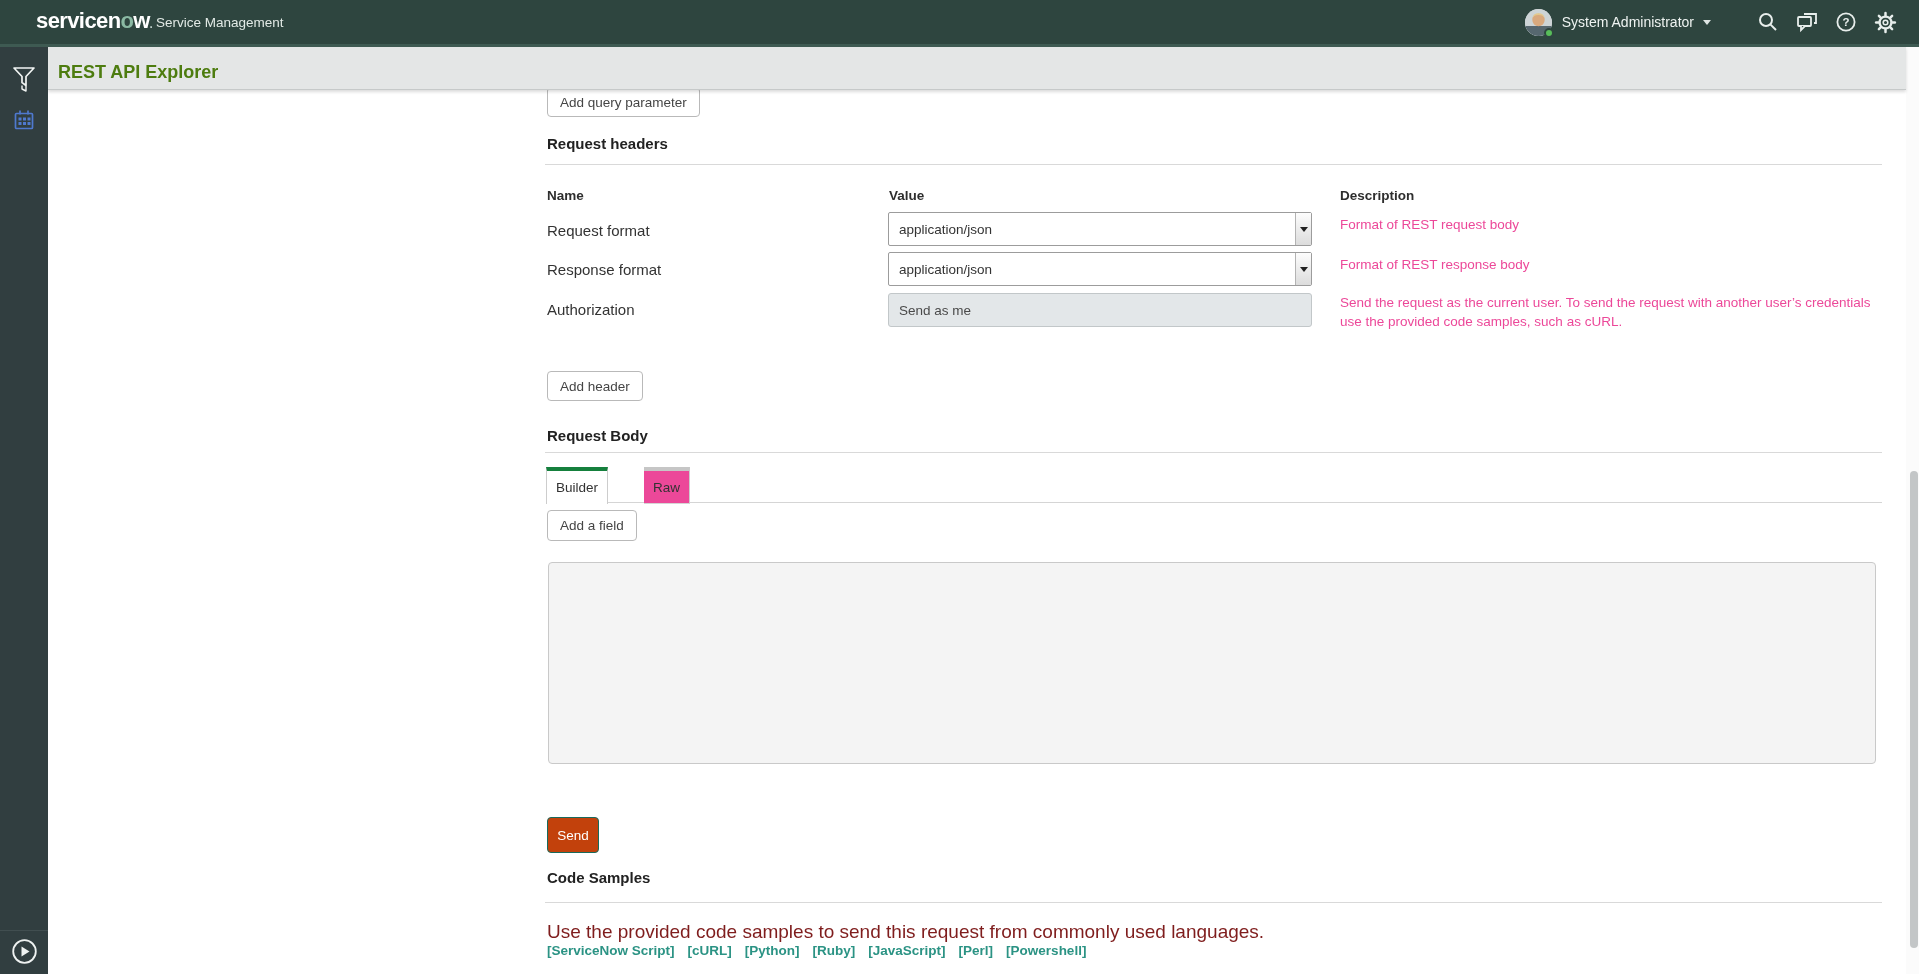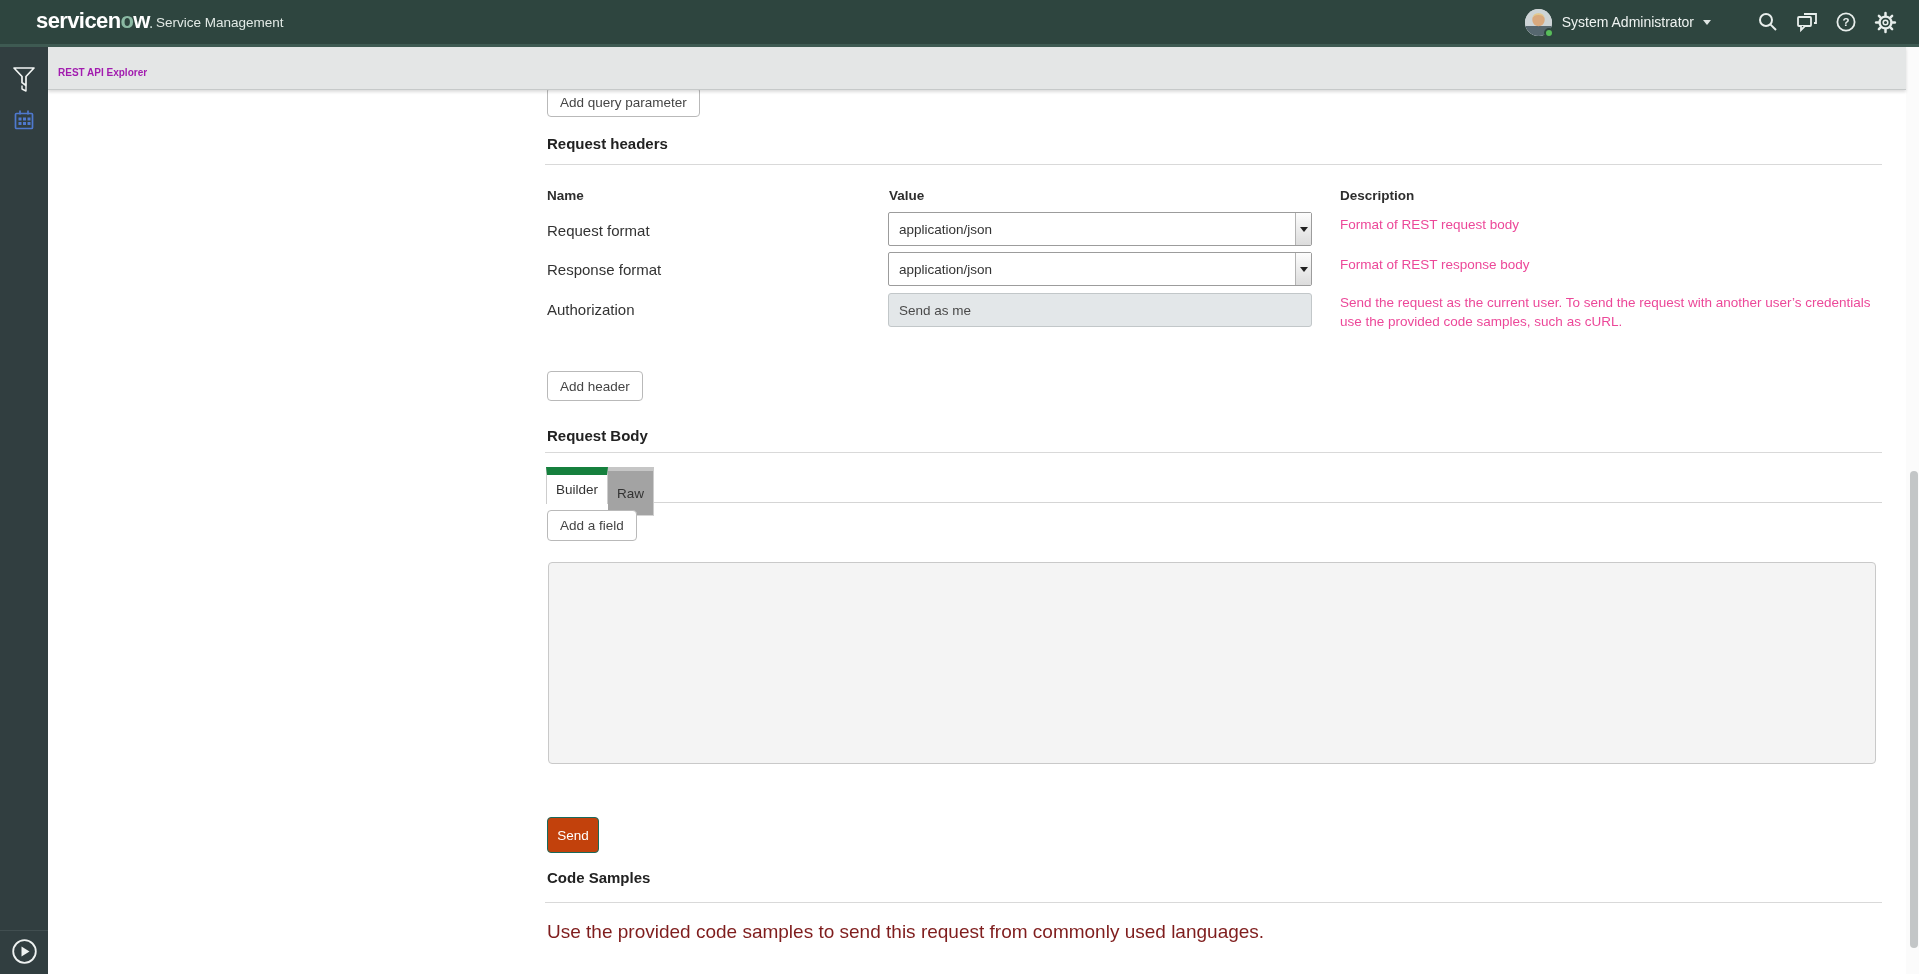--- a/index.html
+++ b/index.html
@@ -30,21 +30,21 @@
   
   .sidebar { position:absolute; left:0; top:47px; width:48px; height:927px; background:#313e40; z-index:9; }
   .side-item { position:absolute; left:0; width:48px; display:flex; justify-content:center; cursor:pointer; }
   .side-divider { position:absolute; left:0; top:883px; width:48px; border-top:1px solid #414e50; }
   
   .subheader {
     position:absolute; left:48px; top:47px; width:1858px; height:43px;
     background:#e4e6e6; border-bottom:1px solid #c6c9c9; box-shadow:0 2px 3px rgba(0,0,0,.14);
     z-index:8; display:flex; align-items:center; padding:8px 0 0 10px;
   }
-  .subheader-title { font-size:10px; font-weight:700; color:#a21caf; }
+  .subheader-title { font-size:18px; font-weight:700; color:#4d7c0f; }
   
   .scroll-track { position:absolute; left:1906px; top:47px; width:13px; height:927px; background:#fbfbfb; }
   .scroll-thumb { position:absolute; left:1910px; top:471px; width:8px; height:477px; background:#c3c6c7; border-radius:4px; }
   .btn {
     position:absolute; background:#fff; border:1px solid #b9b9b9; border-radius:4px;
     color:#454545; font-size:13.5px; display:flex; align-items:center; justify-content:center;
     cursor:pointer; padding:0 12px; white-space:nowrap;
   }
   .section-title { position:absolute; font-size:15px; font-weight:700; color:#222; }
   .hr { position:absolute; height:1px; background:#d9d9d9; }
@@ -66,24 +66,24 @@
     position:absolute; width:424px; height:34px; background:#e3e7e9; border:1px solid #c2c7c9;
     border-radius:3px; display:flex; align-items:center; padding-left:10px;
     font-size:13.5px; color:#4a4a4a;
   }
   
   .tabline { position:absolute; left:546px; top:502px; width:1336px; height:1px; background:#d5d5d5; }
   .tab { position:absolute; top:467px; display:flex; align-items:center; justify-content:center;
     font-size:13.5px; color:#333; cursor:pointer; }
   .tab-active {
     left:546px; width:62px; height:37px; background:#fff; z-index:2;
-    border-top:8px solid #15803d; border-left:1px solid #cdcdcd; border-right:1px solid #cdcdcd;
+    border-top:4px solid #15803d; border-left:1px solid #cdcdcd; border-right:1px solid #cdcdcd;
   }
   .tab-inactive {
-    left:608px; width:46px; height:49px; background:#a3a3a3;
+    left:644px; width:46px; height:37px; background:#ec4899;
     border-top:4px solid #c6c6c6; border-right:1px solid #cdcdcd; border-bottom:1px solid #d5d5d5;
   }
   .body-panel {
     position:absolute; left:548px; top:562px; width:1328px; height:202px;
     background:#f4f4f4; border:1px solid #c9c9c9; border-radius:4px;
   }
   .btn-send {
     position:absolute; left:547px; top:817px; width:52px; height:36px;
     background:#c2410c; border:1px solid #186a5c; border-radius:4px; color:#fff;
     font-size:13.5px; display:flex; align-items:center; justify-content:center; cursor:pointer;
@@ -235,14 +235,23 @@
   <div class="btn" style="left:547px; top:510px; height:31px;">Add a field</div>
 
   <div class="body-panel"></div>
 
   <div class="btn-send">Send</div>
 
   <div class="section-title" style="left:547px; top:869px;">Code Samples</div>
   <div class="hr" style="left:545px; top:902px; width:1337px;"></div>
   <div class="para" style="left:547px; top:921px;">Use the provided code samples to send this request from commonly used languages.</div>
 
+  <div class="links-row">
+    <a class="code-link">[ServiceNow Script]</a>
+    <a class="code-link">[cURL]</a>
+    <a class="code-link">[Python]</a>
+    <a class="code-link">[Ruby]</a>
+    <a class="code-link">[JavaScript]</a>
+    <a class="code-link">[Perl]</a>
+    <a class="code-link">[Powershell]</a>
+  </div>
 
 </div>
 
 </body></html>

